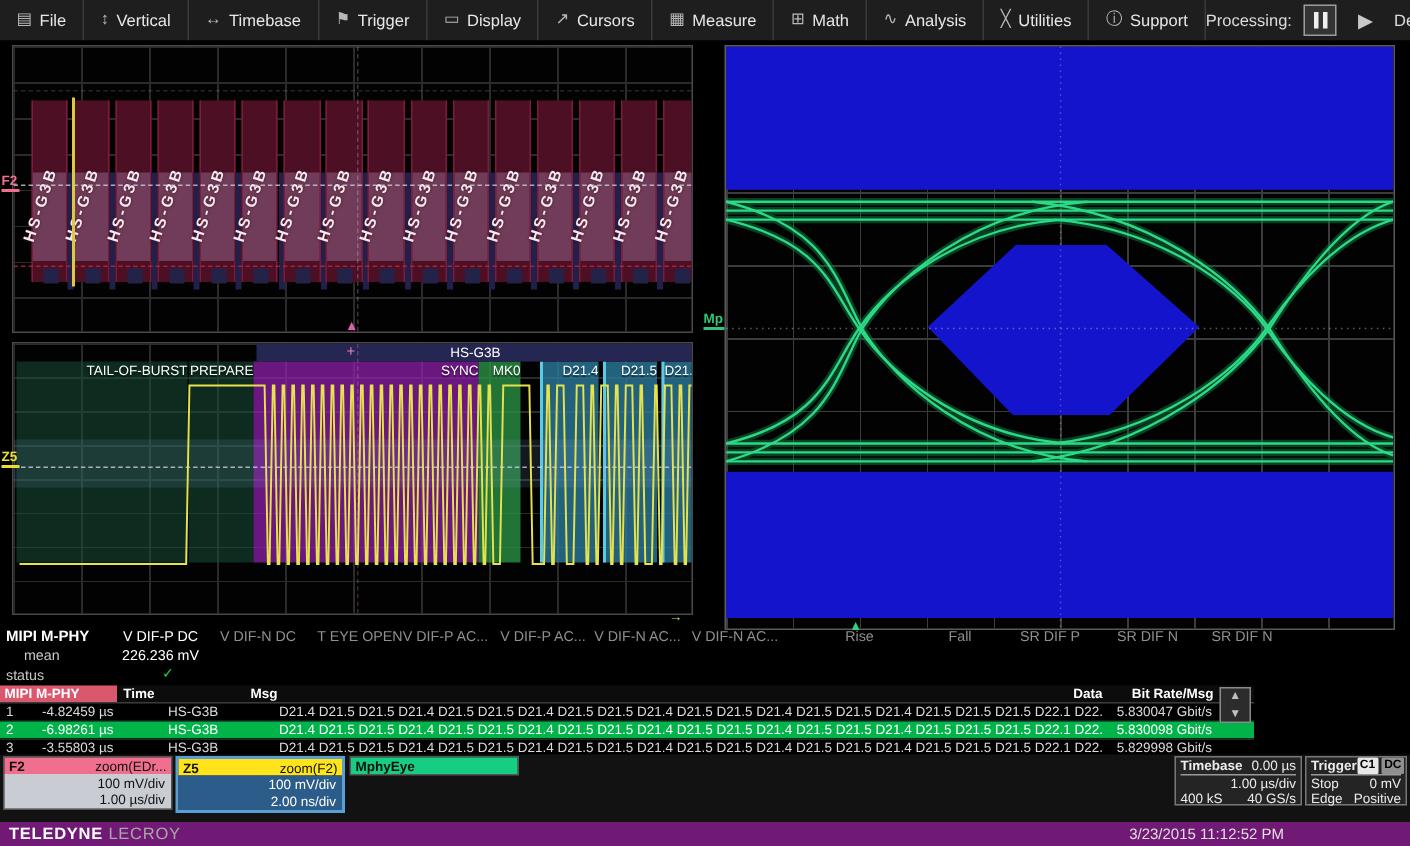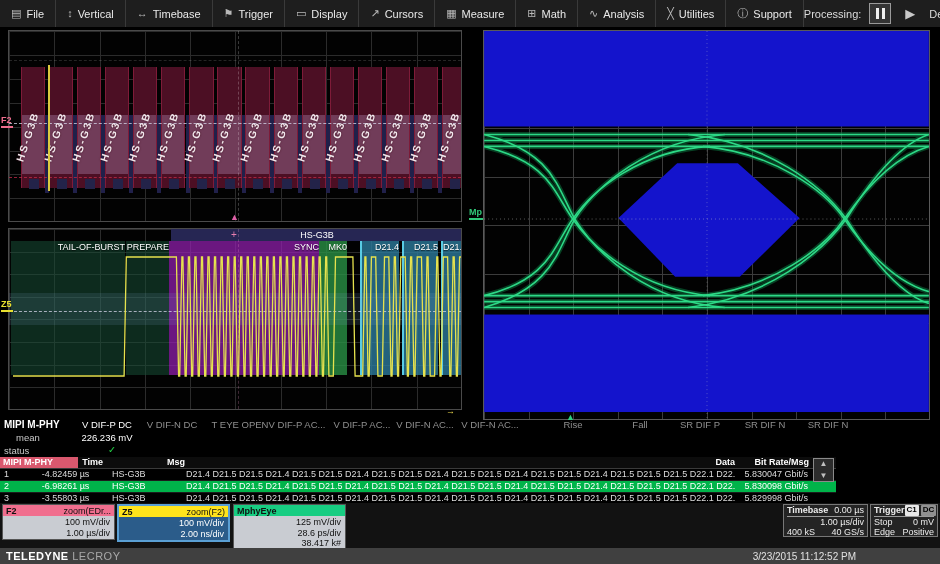--- a/index.html
+++ b/index.html
@@ -66,21 +66,21 @@
   #measure-mean{left:16px;top:14px;color:#c9c9c9;}
   #measure-status{left:4px;top:27px;color:#c9c9c9;}
   
   #decode{position:absolute;left:0;top:430px;width:836px;font-size:9px;}
   #decode-header{position:relative;height:11px;background:#0c0c0c;border-bottom:1px solid #3a3a3a;}
   .d-abs{position:absolute;top:0;white-space:nowrap;line-height:11px;}
   #decode-title{left:0;width:78px;background:#d9586e;color:#fff;font-weight:bold;padding-left:3px;box-sizing:border-box;}
   .d-head{color:#fff;font-weight:bold;text-align:right;}
   .d-row{position:relative;height:11px;border-bottom:1px solid #1c1c1c;color:#dcdcdc;}
   .d-row.selected{background:#00b44a;color:#fff;}
-  .d-time{left:28px;width:75px;text-align:center;}
+  .d-time{left:28px;width:75px;text-align:left;}
   .d-msg{left:112px;}
   .d-data{left:186px;width:550px;overflow:hidden;}
   .d-rate{left:692px;width:116px;text-align:right;}
   #decode-scroll{position:absolute;left:813px;top:431px;width:21px;height:24px;background:#2c2c2c;
     border:1px solid #8a8a8a;display:flex;flex-direction:column;align-items:center;justify-content:space-between;
     font-size:8px;color:#c0c0c0;line-height:1;padding:1px 0;box-sizing:border-box;}
   
   #bottom{position:absolute;left:0;top:503px;width:940px;height:45px;background:#121212;}
   .desc-box{position:absolute;top:1px;width:113px;border:1px solid #555;box-sizing:border-box;font-size:9px;}
   .desc-box.selected{border:2px solid #5a9fd4;}
@@ -88,21 +88,21 @@
   .desc-head .d-sub{font-weight:normal;margin-left:auto;}
   .desc-body{padding:1px 4px 1px 2px;text-align:right;line-height:10.5px;}
   .desc-body.light{background:#c9ccd2;color:#111;}
   .desc-body.blue{background:#2b5c8a;color:#fff;}
   .info-box{position:absolute;top:1px;height:33px;background:#242424;border:1px solid #777;
             box-sizing:border-box;font-size:9px;color:#ececec;padding:0 3px;}
   .ib-row{display:flex;justify-content:space-between;line-height:10.5px;}
   .ib-title{font-weight:bold;}
   .badge{font-size:8px;font-weight:bold;color:#000;padding:0 2px;line-height:9px;border-radius:1px;}
   
-  #footer{position:absolute;left:0;top:548px;width:940px;height:16px;background:#404040;
+  #footer{position:absolute;left:0;top:548px;width:940px;height:16px;background:#701a75;
           display:flex;align-items:center;font-size:11px;}
   #brand{padding-left:6px;letter-spacing:.5px;}
   #brand b{color:#fff;}
   #brand span{color:#a8a8a8;}
   #datetime{position:absolute;right:84px;color:#e0e0e0;font-size:10px;}
 </style>
 </head>
 <body>
 
 <div id="root">
@@ -447,25 +447,20 @@
           </div>
           <div class="desc-body blue">
             <div>100 mV/div</div>
             <div>2.00 ns/div</div>
           </div>
         </div>
         <div class="desc-box" style="left: 233px;">
           <div class="desc-head" style="background: rgb(23, 205, 130);">
             <span>MphyEye</span>
           </div>
-          <div class="desc-body light">
-            <div>125 mV/div</div>
-            <div>28.6 ps/div</div>
-            <div>38.417 k#</div>
-          </div>
         </div>
       </div>
 
     <div class="info-box" style="left:783px;width:85px" id="tb-box">
       <div class="ib-row" style="border-bottom:1px solid #999">
         <span class="ib-title">Timebase</span>
         <span>0.00 µs</span>
       </div>
       <div class="ib-row">
           <span></span>

